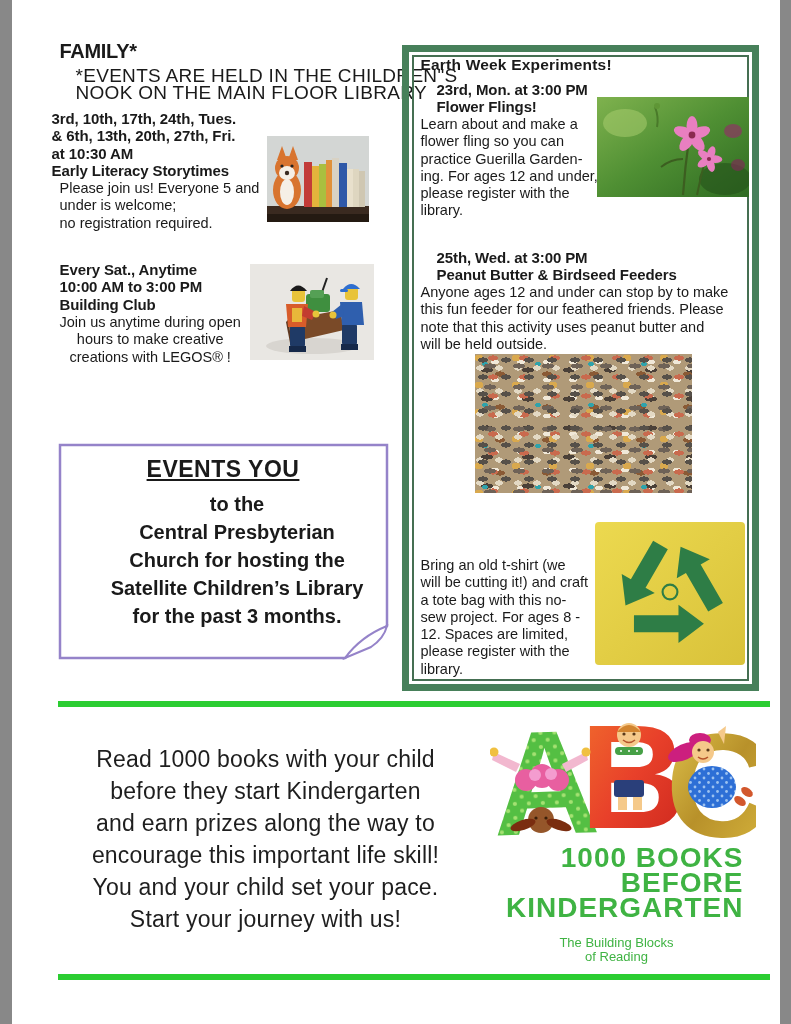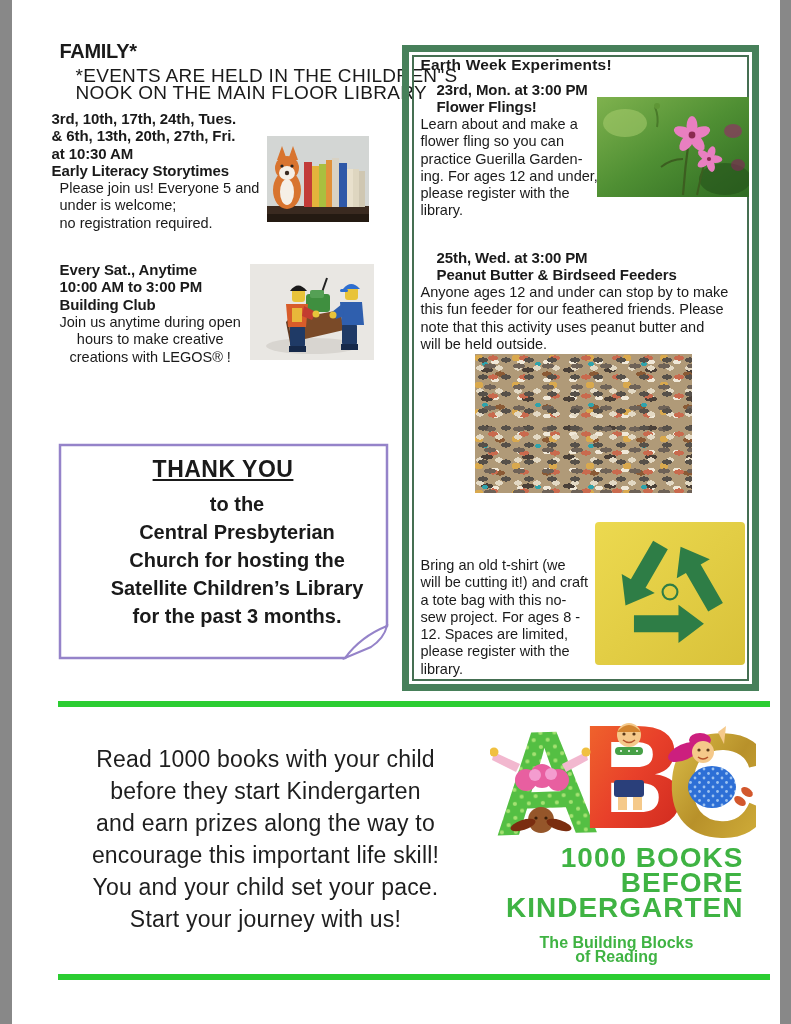--- a/index.html
+++ b/index.html
@@ -56,21 +56,21 @@
   .divider { height:2px; background:#fff; border-top:4px solid #2bcd32; border-bottom:2px solid #2bcd32; }
   .divider-top { left:46px; top:701px; width:712px; }
   .divider-bottom { left:46px; top:974px; width:712px; }
 
   .pitch { left:44px; top:743px; width:420px; text-align:center;
     font-size:23px; line-height:32px; color:#1e1e1e; letter-spacing:0.2px; }
   .abc-svg { left:478px; top:708px; width:266px; height:134px; }
   .logo-title { left:478px; top:845px; width:254px; text-align:right;
     font-size:28px; line-height:25px; font-weight:bold; letter-spacing:1px; color:#3fb343; }
   .logo-tagline { left:478px; top:936px; width:254px; text-align:center;
-    font-size:16px; line-height:14px; font-weight:bold; color:#3fb343; }
+    font-size:13px; line-height:14px; font-weight:normal; color:#3fb343; }
 </style>
 </head>
 <body>
 
 <div class="page">
 
   <div class="abs family-heading">FAMILY*</div>
   <div class="abs family-note pre">*EVENTS ARE HELD IN THE CHILDREN"S
 NOOK ON THE MAIN FLOOR LIBRARY</div>
 
@@ -136,21 +136,21 @@
     <circle cx="83" cy="51" r="3.5" fill="#e8c33a"></circle>
     <rect x="95" y="23" width="13" height="13" rx="3" fill="#e8c33a"></rect>
     <path d="M93,25 Q101,15 110,25 Z" fill="#2f6fd0"></path>
     <rect x="90" y="25" width="8" height="3" rx="1.5" fill="#2f6fd0"></rect>
   </svg>
 
   <svg class="abs thanks-svg" viewBox="0 0 331 217">
     <path d="M2,2 H329 V183 L287,215 H2 Z" fill="#ffffff" stroke="#9583c9" stroke-width="2.5"></path>
     <path d="M329,183 C314,189 298,200 287,215 L313,204 C322,198 327,191 329,183 Z" fill="#ffffff" stroke="#9583c9" stroke-width="2"></path>
   </svg>
-  <div class="abs thanks-title">THANK YOU</div>
+  <div class="abs thanks-title">EVENTS YOU</div>
   <div class="abs thanks-msg pre">to the
 Central Presbyterian
 Church for hosting the
 Satellite Children’s Library
 for the past 3 months.</div>
 
   <div class="abs earth-box">
     <div class="earth-inner"></div>
   </div>
   <div class="abs earth-heading">Earth Week Experiments!</div>

